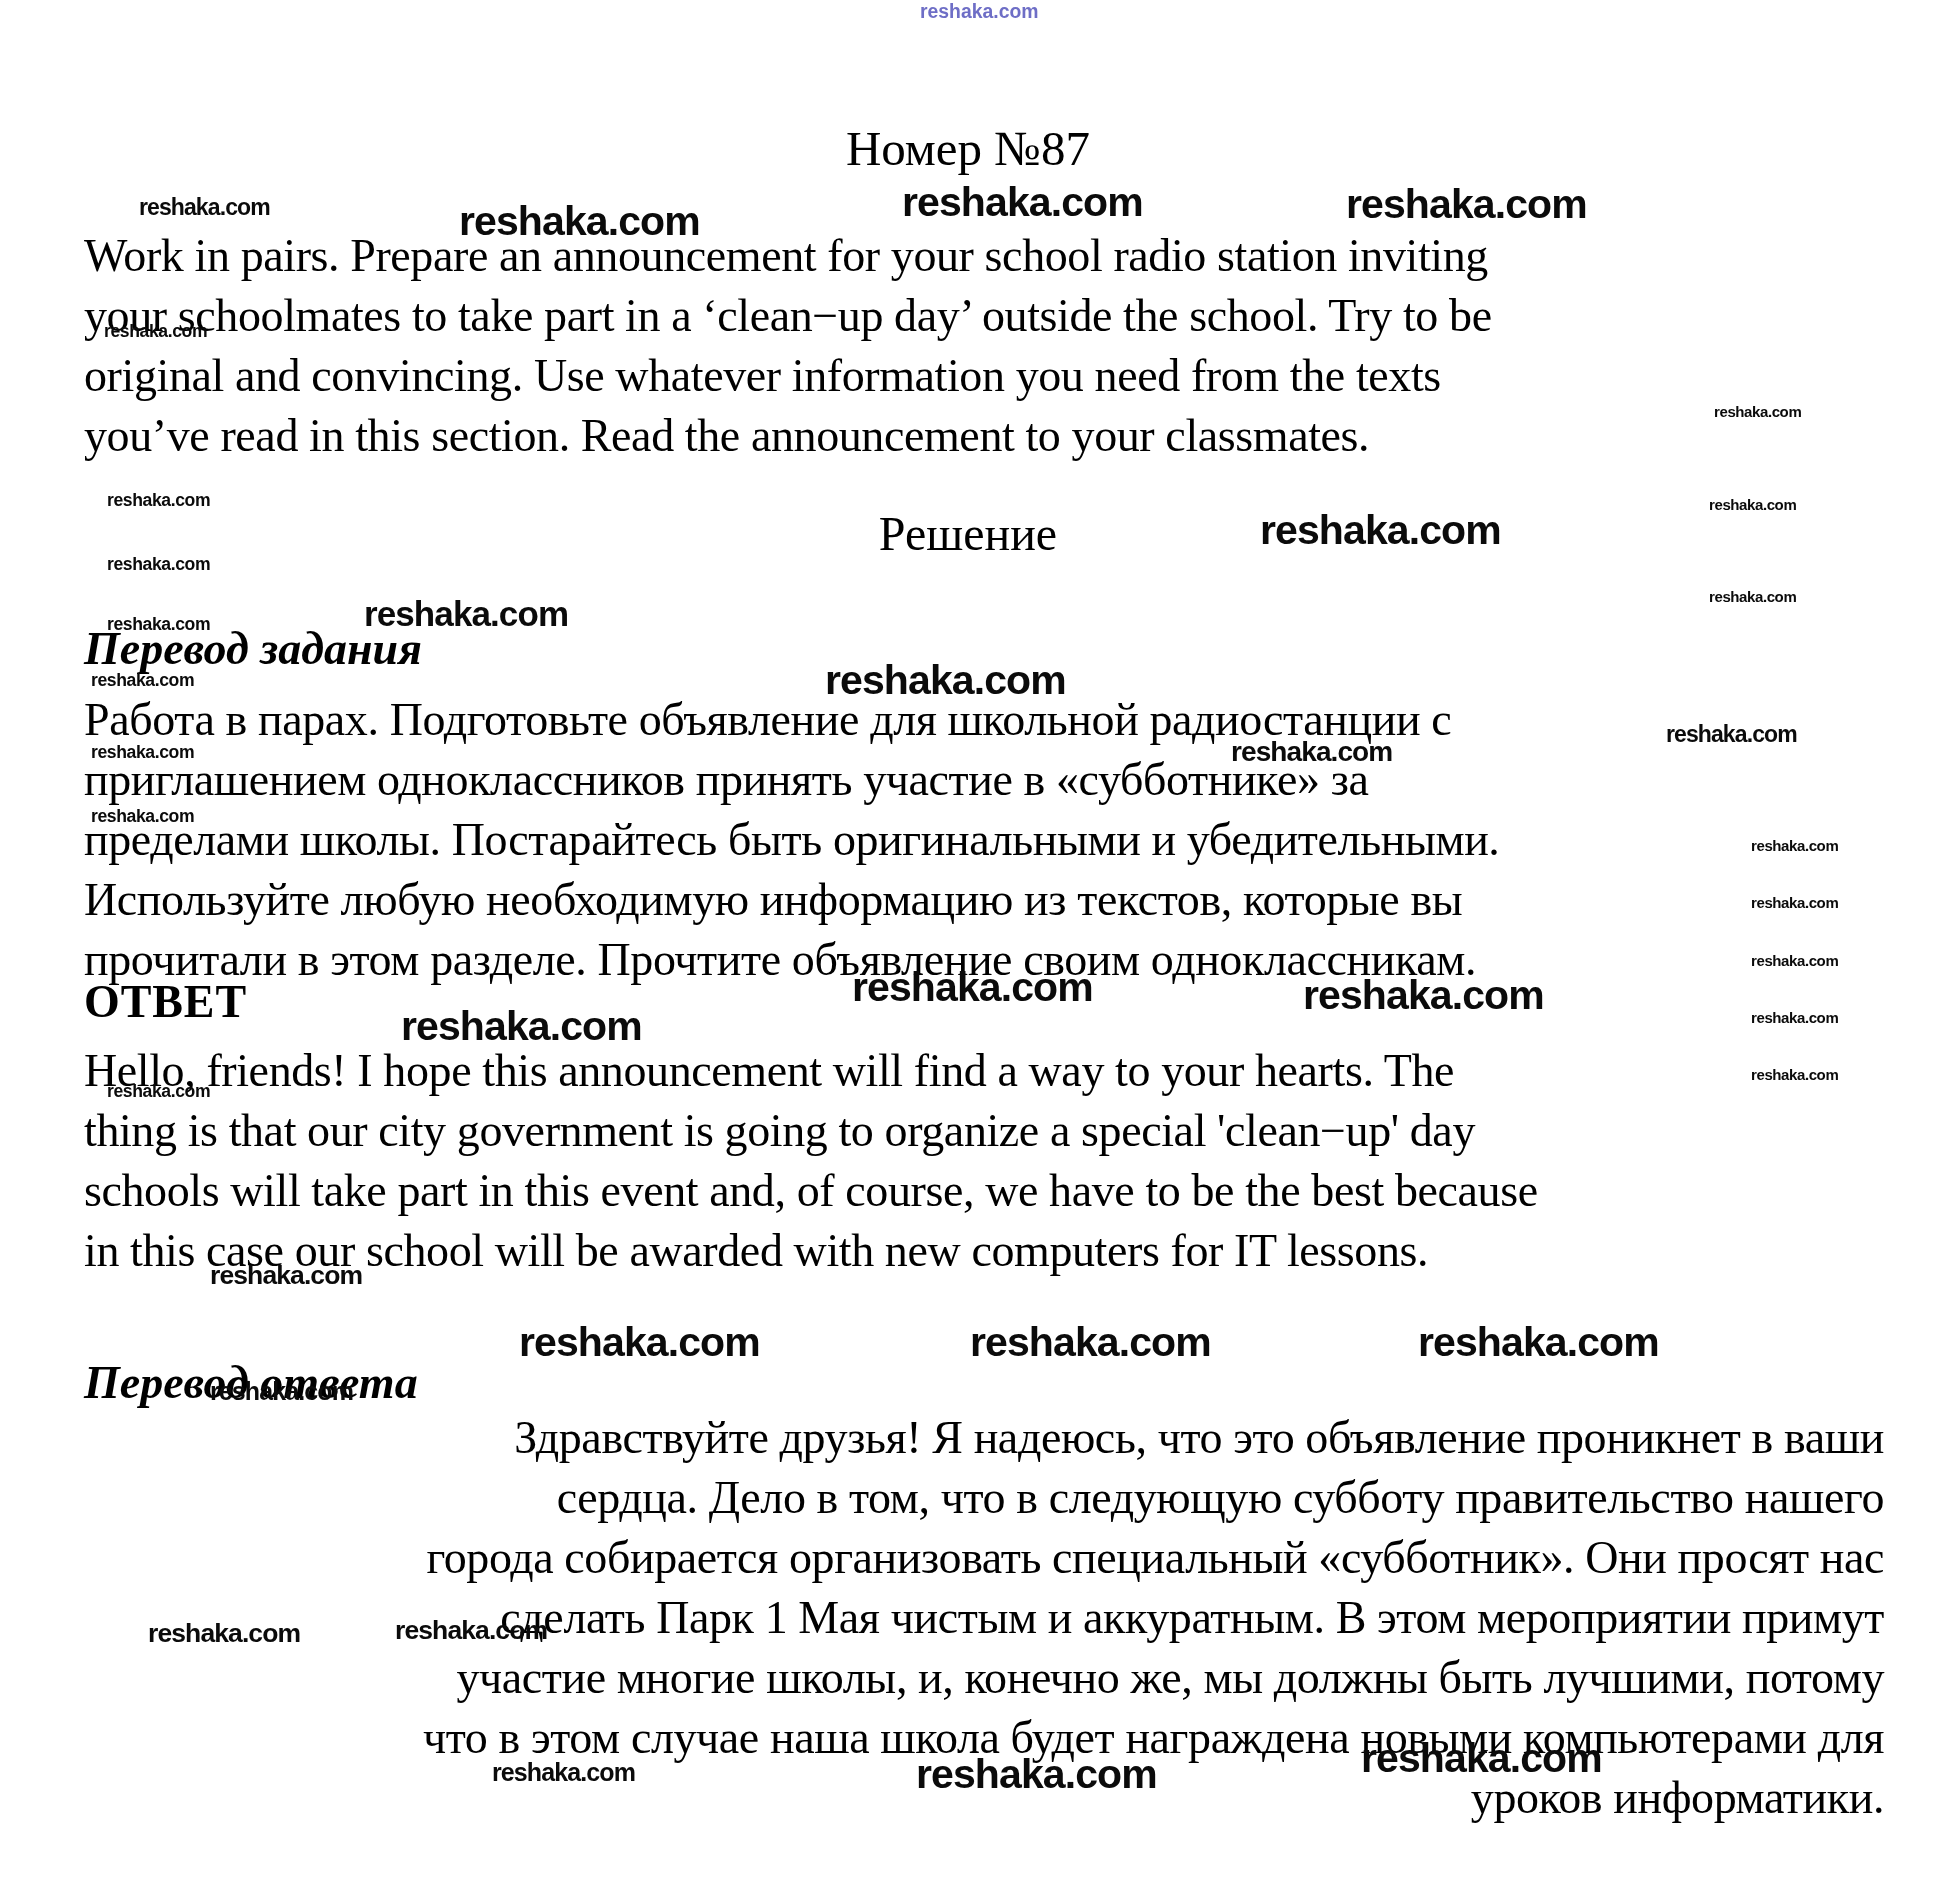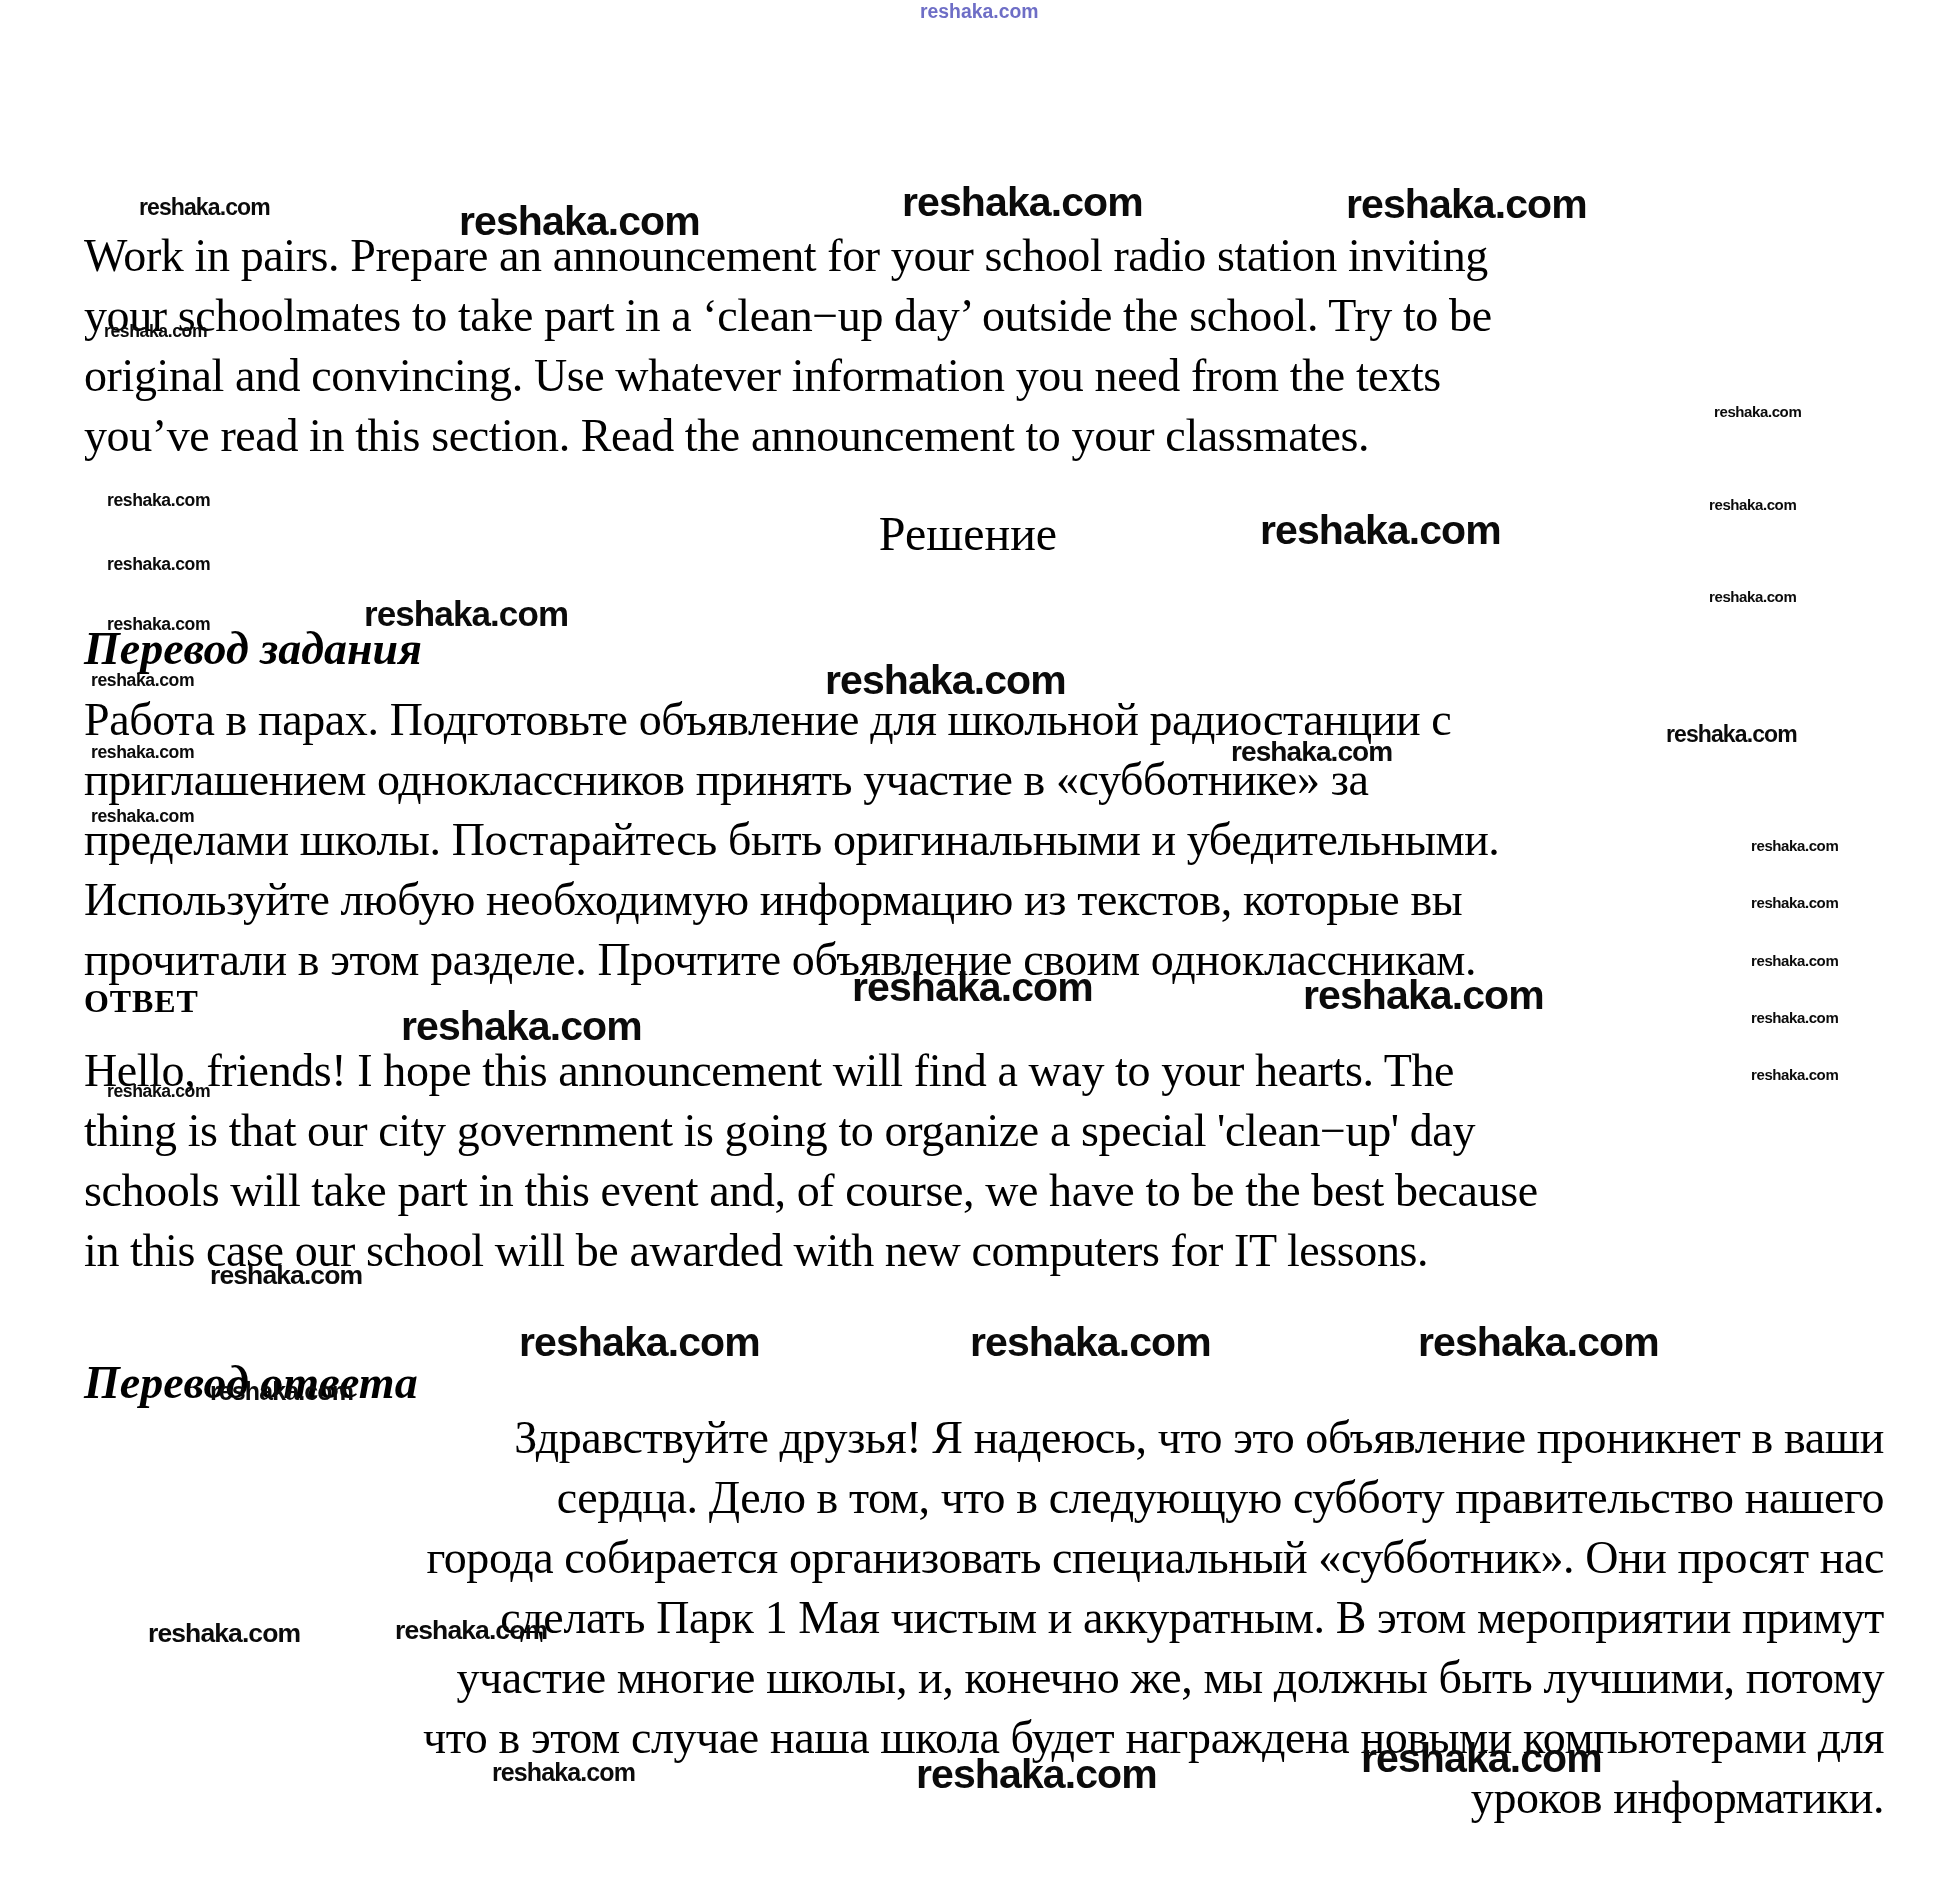--- a/index.html
+++ b/index.html
@@ -44,21 +44,21 @@
     left:84px;
     font-size:46px;
     line-height:51px;
     font-weight:700;
     font-style:italic;
     white-space:nowrap;
   }
   .sub-heading-bold{
     position:absolute;
     left:84px;
-    font-size:32px;
+    font-size:46px;
     line-height:51px;
     font-weight:700;
     letter-spacing:0.9px;
     white-space:nowrap;
   }
   
   .wm{
     position:absolute;
     font-family:"Liberation Sans", sans-serif;
     font-weight:700;
@@ -75,20 +75,21 @@
   .wm-26{font-size:23px;}
   .wm-20{font-size:17.6px;font-weight:600;letter-spacing:-0.4px;}
   .wm-17{font-size:15px;font-weight:600;letter-spacing:-0.4px;}
   .wm-blue{font-size:19.4px;color:#4a4ab8;opacity:.8;letter-spacing:0;}
 </style>
 </head>
 <body>
 
 <div id="page">
 
+  <div class="doc-title">Номер №87</div>
   <div class="center-heading">Решение</div>
 
   <div class="textblock" style="top:226px;">
     <div class="line">Work in pairs. Prepare an announcement for your school radio station inviting</div>
     <div class="line">your schoolmates to take part in a ‘clean−up day’ outside the school. Try to be</div>
     <div class="line">original and convincing. Use whatever information you need from the texts</div>
     <div class="line">you’ve read in this section. Read the announcement to your classmates.</div>
   </div>
 
   <div class="sub-heading-italic" style="top:623px;">Перевод задания</div>

